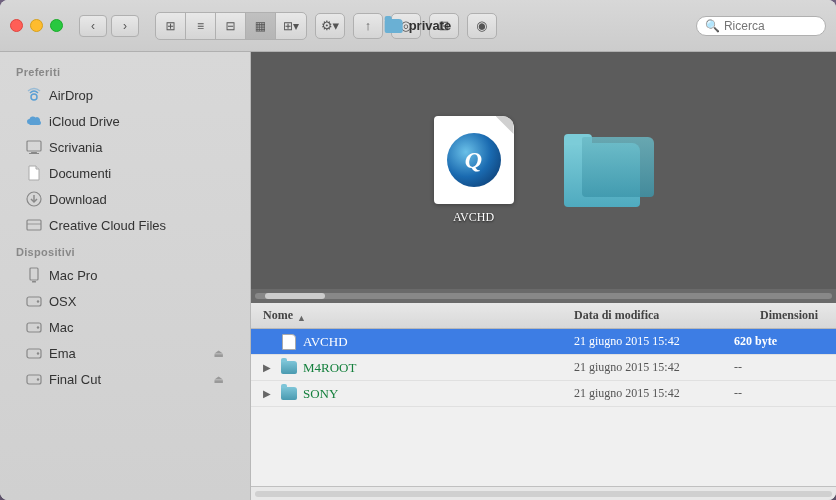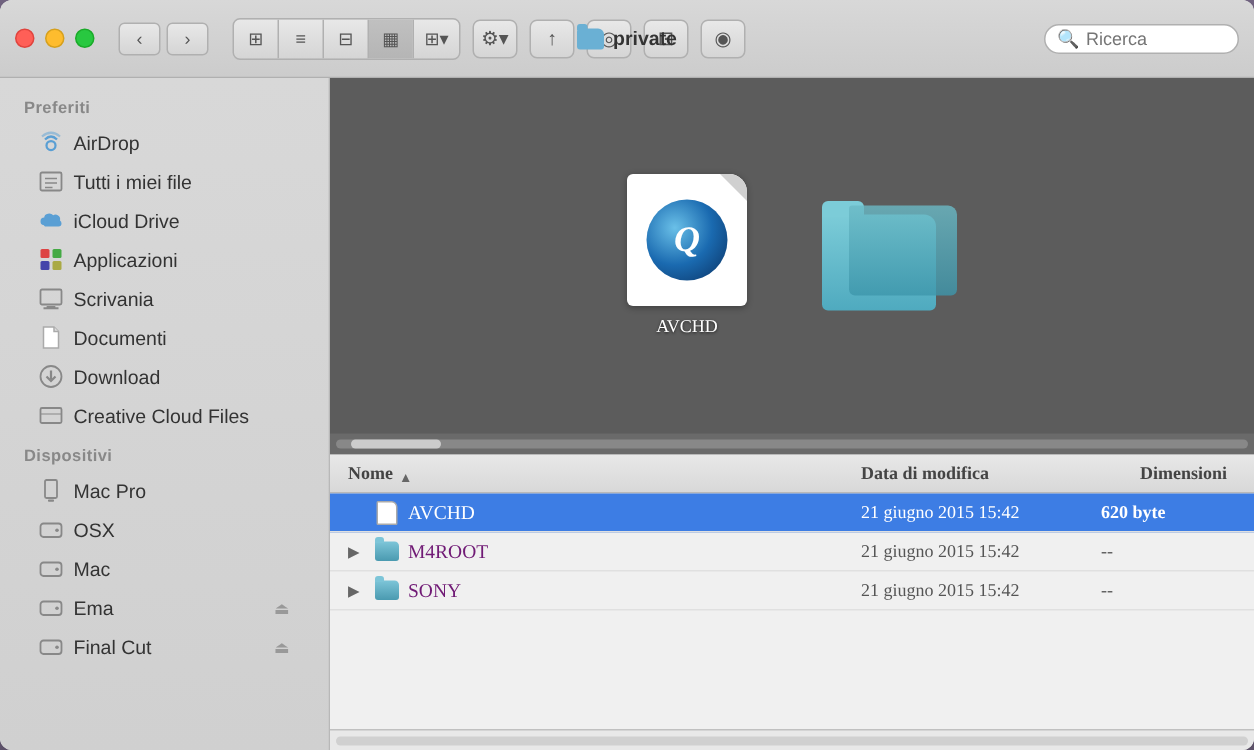--- a/index.html
+++ b/index.html
@@ -167,21 +167,21 @@
 
     
     .main {
       display: flex;
       flex: 1;
       overflow: hidden;
     }
 
     
     .sidebar {
-      width: 220px;
+      width: 251px;
       background: linear-gradient(to bottom, #d8d8d8, #d0d0d0);
       border-right: 1px solid #b8b8b8;
       display: flex;
       flex-direction: column;
       flex-shrink: 0;
       overflow-y: auto;
       padding-top: 6px;
     }
 
     .sidebar-section-label {
@@ -425,21 +425,21 @@
       content: '';
       position: absolute;
       top: -3px;
       left: 0;
       width: 6px;
       height: 4px;
       background: #7dc5d8;
       border-radius: 2px 2px 0 0;
     }
 
-    .row-name { flex: 1; font-size: 13px; color: #701a75; }
+    .row-name { flex: 1; font-size: 13px; color: #15803d; }
     .row-date { width: 160px; font-size: 12px; color: #555; }
     .row-size { width: 90px; font-size: 12px; color: #555; }
 
     .list-row.selected .row-size { color: white; font-weight: 600; }
 
     
     .bottom-scrollbar {
       height: 14px;
       background: #e8e8e8;
       border-top: 1px solid #c0c0c0;
@@ -509,52 +509,30 @@
         <div class="sidebar-icon">
           <svg width="16" height="16" viewBox="0 0 16 16">
             <circle cx="8" cy="10" r="3" fill="none" stroke="#5a9fd4" stroke-width="1.5"></circle>
             <path d="M4 6 Q8 2 12 6" fill="none" stroke="#5a9fd4" stroke-width="1.5"></path>
             <path d="M2 4 Q8 -1 14 4" fill="none" stroke="#5a9fd4" stroke-width="1.5" opacity="0.5"></path>
           </svg>
         </div>
         <span class="sidebar-item-label">AirDrop</span>
       </div>
 
-      <div class="sidebar-item">
-        <div class="sidebar-icon">
-          <svg width="16" height="16" viewBox="0 0 16 16">
-            <rect x="1" y="2" width="14" height="12" rx="1" fill="none" stroke="#888" stroke-width="1.2"></rect>
-            <line x1="4" y1="6" x2="12" y2="6" stroke="#888" stroke-width="1"></line>
-            <line x1="4" y1="9" x2="12" y2="9" stroke="#888" stroke-width="1"></line>
-            <line x1="4" y1="12" x2="9" y2="12" stroke="#888" stroke-width="1"></line>
-          </svg>
-        </div>
-        <span class="sidebar-item-label">Tutti i miei file</span>
-      </div>
 
       <div class="sidebar-item">
         <div class="sidebar-icon">
           <svg width="16" height="16" viewBox="0 0 16 16">
             <path d="M3 11 Q1 11 1 8.5 Q1 6 3.5 6 Q3.5 4 6 3.5 Q8 3 9.5 4.5 Q11 3.5 12.5 4.5 Q14.5 5.5 14 8 Q15 8.5 15 10 Q15 12 13 12 L4 12 Z" fill="#5a9fd4"></path>
           </svg>
         </div>
         <span class="sidebar-item-label">iCloud Drive</span>
       </div>
 
-      <div class="sidebar-item">
-        <div class="sidebar-icon">
-          <svg width="16" height="16" viewBox="0 0 16 16">
-            <rect x="1" y="1" width="6" height="6" rx="1" fill="#d44"></rect>
-            <rect x="9" y="1" width="6" height="6" rx="1" fill="#4a4"></rect>
-            <rect x="1" y="9" width="6" height="6" rx="1" fill="#44a"></rect>
-            <rect x="9" y="9" width="6" height="6" rx="1" fill="#aa4"></rect>
-          </svg>
-        </div>
-        <span class="sidebar-item-label">Applicazioni</span>
-      </div>
 
       <div class="sidebar-item">
         <div class="sidebar-icon">
           <svg width="16" height="16" viewBox="0 0 16 16">
             <rect x="1" y="2" width="14" height="10" rx="1" fill="none" stroke="#888" stroke-width="1.2"></rect>
             <rect x="5" y="13" width="6" height="1.5" fill="#888" rx="0.5"></rect>
             <line x1="3" y1="14.5" x2="13" y2="14.5" stroke="#888" stroke-width="1.2"></line>
           </svg>
         </div>
         <span class="sidebar-item-label">Scrivania</span>

